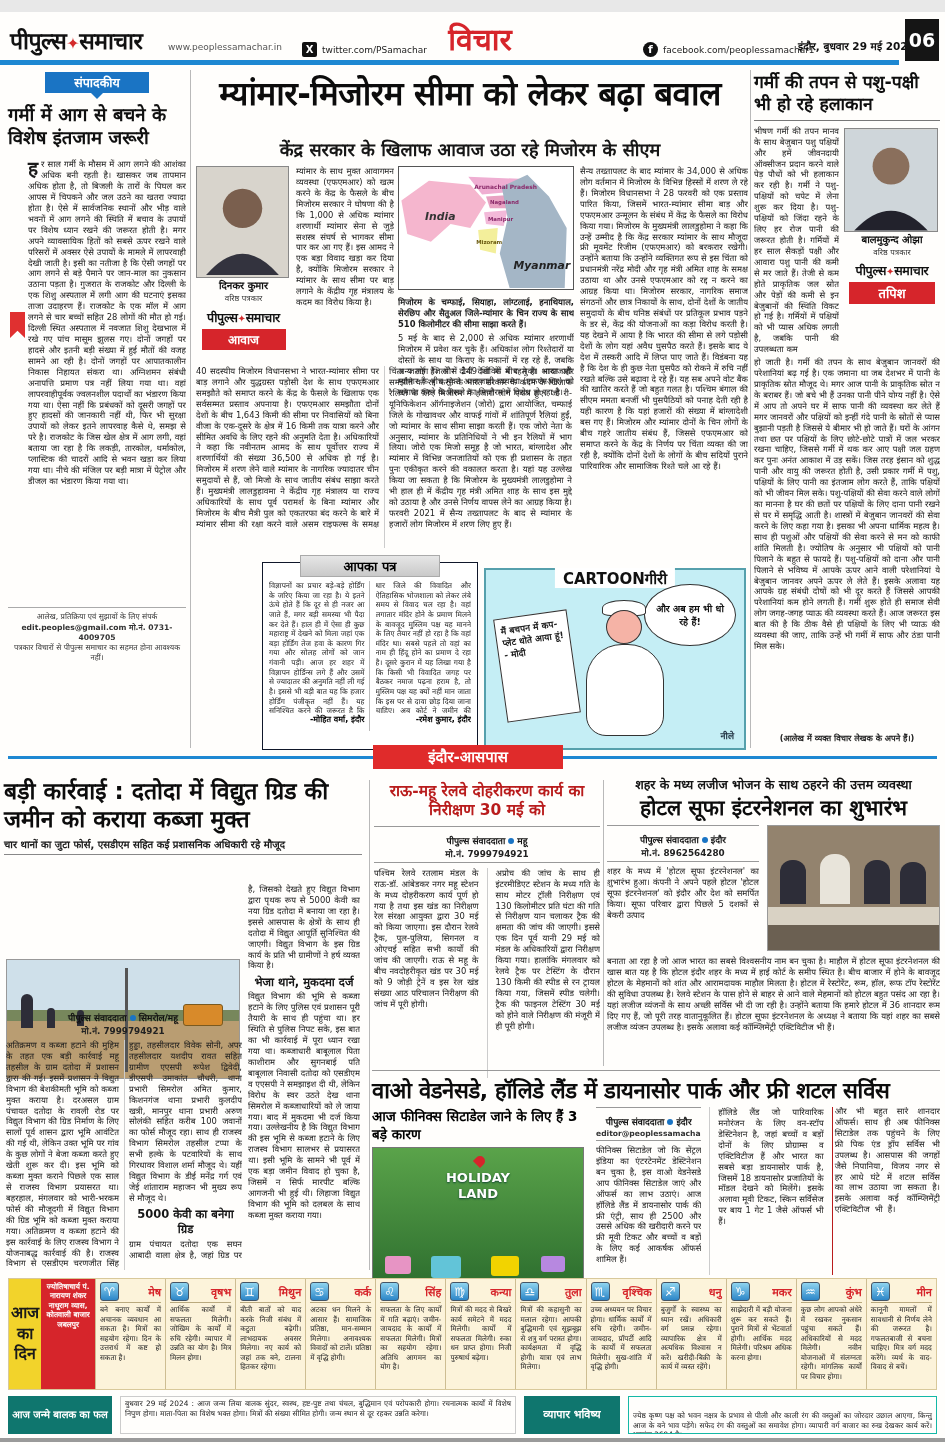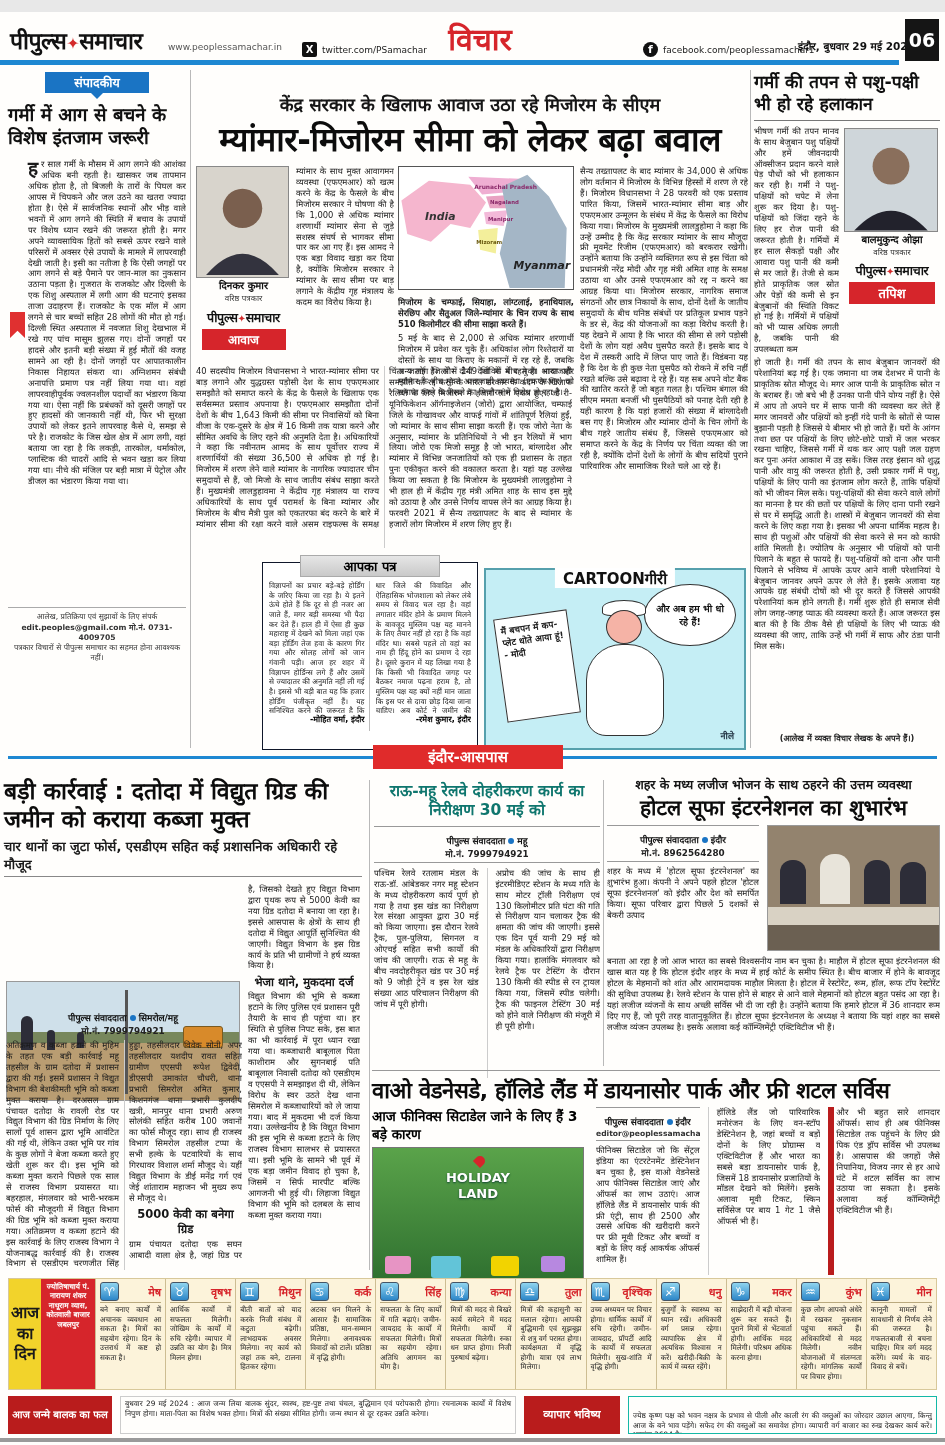--- a/index.html
+++ b/index.html
@@ -59,25 +59,25 @@
 
   
   .heat-head { font-size:17.5px; font-weight:800; line-height:1.25; color:#0f0f0f; border-bottom:1px solid #777; padding-bottom:4px; }
   .sidebox { float:right; width:96px; margin:2px 0 2px 5px; }
 
   
   .banner { background:#e02b2b; color:#fff; font-size:15px; font-weight:800; text-align:center; line-height:24px; }
 
   
   .grid-head { font-size:23px; font-weight:800; line-height:1.2; color:#0c0c0c; }
-  .grid-sub { font-size:13px; font-weight:800; color:#1b1b1b; }
+  .grid-sub { font-size:10px; font-weight:800; color:#1b1b1b; }
   .byline { font-size:9px; font-weight:bold; color:#111; }
   .byline .dot { display:inline-block; width:6px; height:6px; border-radius:50%; background:#1a74c4; margin:0 3px; }
   .phone { font-size:8.8px; font-weight:bold; color:#222; }
-  .rail-head { font-size:15.5px; font-weight:800; line-height:1.25; color:#0f766e; }
+  .rail-head { font-size:15.5px; font-weight:800; line-height:1.25; color:#b91c1c; }
   .hotel-kicker { font-size:12.5px; font-weight:800; color:#141414; }
   .hotel-head { font-size:21px; font-weight:800; color:#0c0c0c; }
   .subhead2 { font-size:11.5px; font-weight:800; color:#161616; text-align:center; margin:3px 0 2px; }
 
   
   .land-photo { background:linear-gradient(#cfe0ea 0 42%, #77875c 42% 52%, #b99d72 52% 100%); position:relative; border:1px solid #999; }
   .hotel-photo { background:linear-gradient(#93836e 0 65%, #d9d2c4 65% 80%, #6b6052 80% 100%); position:relative; border:1px solid #999; }
   .holiday-photo { background:linear-gradient(#5aa34a, #2e6f2f); position:relative; border:1px solid #777; overflow:hidden; }
   .person { position:absolute; background:#2d2d38; border-radius:8px 8px 0 0; }
 
@@ -86,21 +86,21 @@
   .horo-box { width:86px; background:#f2d32b; display:flex; flex-direction:row; }
   .horo-box-title { flex:1; display:flex; align-items:center; justify-content:center; text-align:center; font-size:16px; font-weight:800; color:#1a1a1a; line-height:1.3; padding:2px; }
   .horo-box-astro { background:#d6252b; color:#fff; font-size:7.3px; font-weight:bold; text-align:center; padding:3px 2px; line-height:1.3; }
   .horo-cell { flex:1; border-left:1px solid #cdbd92; padding:3px 4px 2px; overflow:hidden; }
   .horo-sign-row { display:flex; align-items:center; justify-content:space-between; border-bottom:1px solid #b9a97e; margin-bottom:2px; padding-bottom:1px; }
   .zodiac-ic { width:19px; height:19px; background:linear-gradient(#8fd4ef,#2c86c8); border:1px solid #456; color:#fff; font-size:12px; text-align:center; line-height:18px; border-radius:3px; }
   .horo-name { font-size:11px; font-weight:800; color:#d6252b; }
   .horo-text { font-size:7.2px; line-height:1.32; text-align:justify; color:#222; }
 
   
-  .redlab { background:#b91c1c; color:#fff; font-weight:bold; text-align:center; display:flex; align-items:center; justify-content:center; line-height:1.25; }
+  .redlab { background:#0f766e; color:#fff; font-weight:bold; text-align:center; display:flex; align-items:center; justify-content:center; line-height:1.25; }
   .marks { background:repeating-linear-gradient(90deg,#333 0 4px,transparent 4px 9px,#1a9cd8 9px 12px,transparent 12px 14px,#e0218a 14px 17px,transparent 17px 19px,#f2d300 19px 22px,transparent 22px 24px,#222 24px 27px,transparent 27px 67px); }
 </style>
 </head>
 <body>
 
 <div class="page">
 
   <div class="abs" style="left:0;top:0;width:945px;height:54px;">
     <div class="abs hdr-logo" style="left:10px;top:12px;">
       <span>पीपुल्स</span><span class="hdr-mark">✦</span><span>समाचार</span>
@@ -131,22 +131,22 @@
     <div class="abs bookmark" style="left:2px;top:240px;"></div>
     <div class="txt dropcap" style="margin-top:10px;height:440px;padding-left:20px;">हर साल गर्मी के मौसम में आग लगने की आशंका अधिक बनी रहती है। खासकर जब तापमान अधिक होता है, तो बिजली के तारों के पिघल कर आपस में चिपकने और जल उठने का खतरा ज्यादा होता है। ऐसे में सार्वजनिक स्थानों और भीड़ वाले भवनों में आग लगने की स्थिति में बचाव के उपायों पर विशेष ध्यान रखने की जरूरत होती है। मगर अपने व्यावसायिक हितों को सबसे ऊपर रखने वाले परिसरों में अक्सर ऐसे उपायों के मामले में लापरवाही देखी जाती है। इसी का नतीजा है कि ऐसी जगहों पर आग लगने से बड़े पैमाने पर जान-माल का नुकसान उठाना पड़ता है। गुजरात के राजकोट और दिल्ली के एक शिशु अस्पताल में लगी आग की घटनाएं इसका ताजा उदाहरण हैं। राजकोट के एक मॉल में आग लगने से चार बच्चों सहित 28 लोगों की मौत हो गई। दिल्ली स्थित अस्पताल में नवजात शिशु देखभाल में रखे गए पांच मासूम झुलस गए। दोनों जगहों पर हादसे और इतनी बड़ी संख्या में हुई मौतों की वजह सामने आ रही है। दोनों जगहों पर आपातकालीन निकास निहायत संकरा था। अग्निशमन संबंधी अनापत्ति प्रमाण पत्र नहीं लिया गया था। वहां लापरवाहीपूर्वक ज्वलनशील पदार्थों का भंडारण किया गया था। ऐसा नहीं कि प्रबंधकों को दूसरी जगहों पर हुए हादसों की जानकारी नहीं थी, फिर भी सुरक्षा उपायों को लेकर इतने लापरवाह कैसे थे, समझ से परे है। राजकोट के जिस खेल क्षेत्र में आग लगी, वहां बताया जा रहा है कि लकड़ी, तारकोल, थर्माकोल, प्लास्टिक की चादरों आदि से भवन खड़ा कर लिया गया था। नीचे की मंजिल पर बड़ी मात्रा में पेट्रोल और डीजल का भंडारण किया गया था।</div>
     <div class="ed-contact" style="margin-top:8px;border-top:1px solid #aaa;padding-top:4px;">
       <div>आलेख, प्रतिक्रिया एवं सुझावों के लिए संपर्क</div>
       <div class="bold">edit.peoples@gmail.com मो.नं. 0731-4009705</div>
       <div>पत्रकार विचारों से पीपुल्स समाचार का सहमत होना आवश्यक नहीं।</div>
     </div>
   </div>
 
   <div class="abs" style="left:192px;top:58px;width:556px;height:680px;">
+    <div class="center lead-head">म्यांमार-मिजोरम सीमा को लेकर बढ़ा बवाल</div>
     <div class="center lead-kicker" style="margin-top:22px;">केंद्र सरकार के खिलाफ आवाज उठा रहे मिजोरम के सीएम</div>
-    <div class="center lead-head">म्यांमार-मिजोरम सीमा को लेकर बढ़ा बवाल</div>
 
     <div class="abs" style="left:4px;top:96px;width:95px;">
       <div class="photo-frame" style="width:93px;height:112px;">
         <svg viewBox="0 0 60 70" width="100%" height="100%">
             <rect width="60" height="70" fill="#d8d4cc"></rect>
             <circle cx="30" cy="26" r="13" fill="#7a5f4e"></circle>
             <path d="M6,70 Q30,42 54,70 Z" fill="#33333e"></path>
           </svg>
       </div>
       <div class="cap-name">दिनकर कुमार</div>
@@ -317,21 +317,21 @@
       </div>
       <div style="flex:1;display:flex;gap:8px;">
         <div style="flex:1;overflow:hidden;">
           <div class="center" style="border-top:1px solid #999;border-bottom:1px solid #999;padding:2px 0;">
             <span class="byline"><span>पीपुल्स संवाददाता</span><span class="dot"></span><span>इंदौर</span></span>
             <div style="font-size:7.6px;font-weight:bold;color:#333;">editor@peoplessamachar.co.in</div>
           </div>
           <div class="txt" style="margin-top:4px;height:128px;">फीनिक्स सिटाडेल जो कि सेंट्रल इंडिया का एंटरटेनमेंट डेस्टिनेशन बन चुका है, इस वाओ वेडनेसडे आप फीनिक्स सिटाडेल जाएं और ऑफर्स का लाभ उठाएं। आज हॉलिडे लैंड में डायनासोर पार्क की फ्री एंट्री, साथ ही 2500 और उससे अधिक की खरीदारी करने पर फ्री मूवी टिकट और बच्चों व बड़ों के लिए कई आकर्षक ऑफर्स शामिल हैं।</div>
         </div>
         <div class="txt" style="flex:1;border-left:1px solid #ccc;padding-left:8px;height:168px;">हॉलिडे लैंड जो पारिवारिक मनोरंजन के लिए वन-स्टॉप डेस्टिनेशन है, जहां बच्चों व बड़ों दोनों के लिए प्रोग्राम्स व एक्टिविटीज हैं और भारत का सबसे बड़ा डायनासोर पार्क है, जिसमें 18 डायनासोर प्रजातियों के मॉडल देखने को मिलेंगे। इसके अलावा मूवी टिकट, स्किन सर्विसेज पर बाय 1 गेट 1 जैसे ऑफर्स भी हैं।</div>
-        <div class="txt" style="flex:1;border-left:6px solid #b91c1c;padding-left:2px;height:168px;">और भी बहुत सारे शानदार ऑफर्स। साथ ही अब फीनिक्स सिटाडेल तक पहुंचने के लिए फ्री पिक एंड ड्रॉप सर्विस भी उपलब्ध है। आसपास की जगहों जैसे निपानिया, विजय नगर से हर आधे घंटे में शटल सर्विस का लाभ उठाया जा सकता है। इसके अलावा कई कॉम्प्लिमेंट्री एक्टिविटीज भी हैं।</div>
+        <div class="txt" style="flex:1;border-left:1px solid #b91c1c;padding-left:2px;height:168px;font-family:Liberation Mono, monospace;">और भी बहुत सारे शानदार ऑफर्स। साथ ही अब फीनिक्स सिटाडेल तक पहुंचने के लिए फ्री पिक एंड ड्रॉप सर्विस भी उपलब्ध है। आसपास की जगहों जैसे निपानिया, विजय नगर से हर आधे घंटे में शटल सर्विस का लाभ उठाया जा सकता है। इसके अलावा कई कॉम्प्लिमेंट्री एक्टिविटीज भी हैं।</div>
       </div>
     </div>
   </div>
 
   <div class="abs horo" style="left:8px;top:1266px;width:929px;height:112px;">
     <div class="horo-box">
       <div class="horo-box-title">आज का दिन</div>
       <div class="horo-box-astro">ज्योतिषाचार्य पं. नारायण शंकर नाथूराम व्यास, कोतवाली बाजार जबलपुर</div>
     </div>
     <div class="horo-cell">

